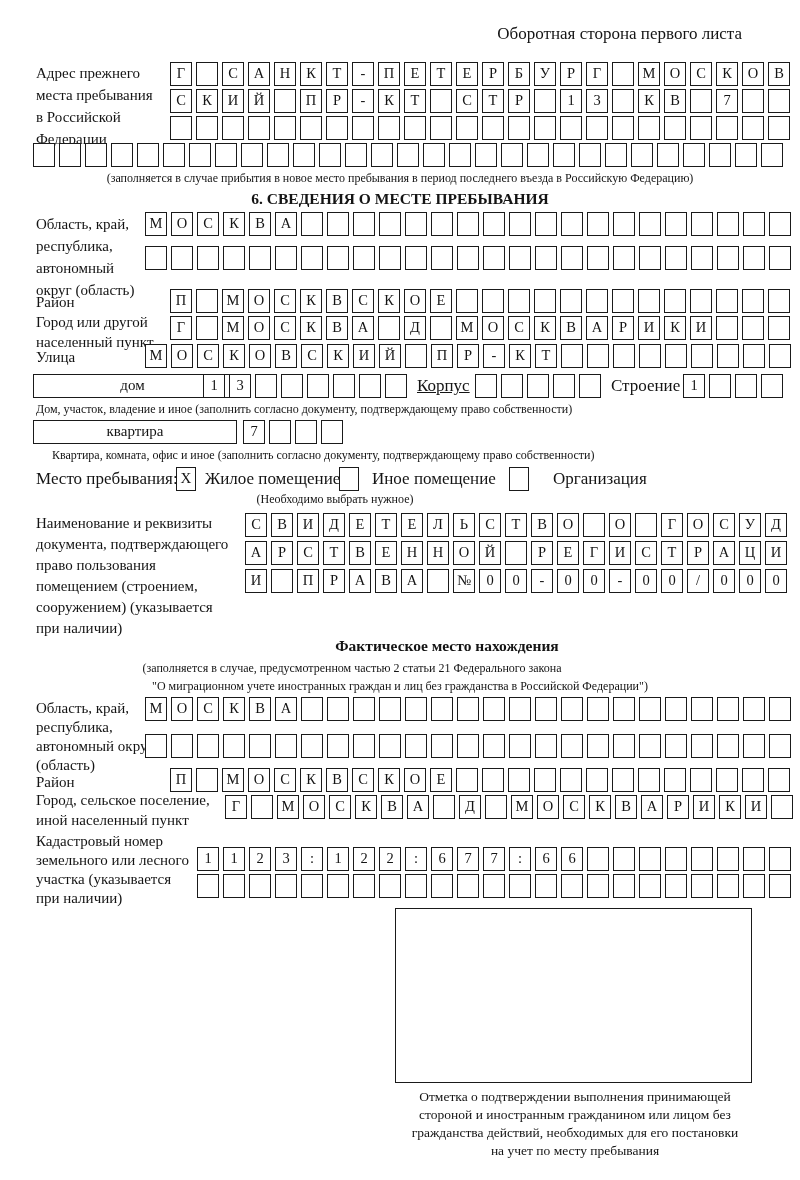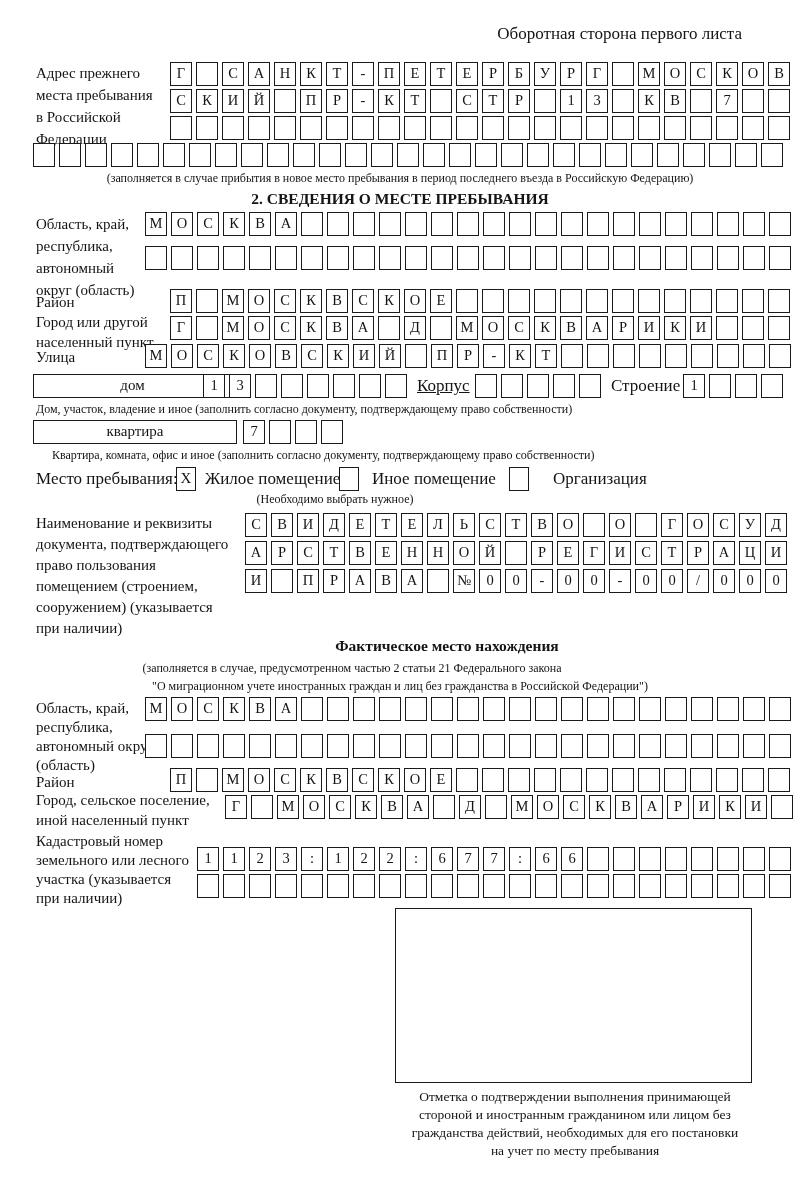--- a/index.html
+++ b/index.html
@@ -38,21 +38,21 @@
       <div>места пребывания</div>
       <div>в Российской</div>
       <div>Федерации</div>
     </div>
   <div class="abs cellrow" style="top:62px;left:170px;"><span class="cell">Г</span><span class="cell"></span><span class="cell">С</span><span class="cell">А</span><span class="cell">Н</span><span class="cell">К</span><span class="cell">Т</span><span class="cell">-</span><span class="cell">П</span><span class="cell">Е</span><span class="cell">Т</span><span class="cell">Е</span><span class="cell">Р</span><span class="cell">Б</span><span class="cell">У</span><span class="cell">Р</span><span class="cell">Г</span><span class="cell"></span><span class="cell">М</span><span class="cell">О</span><span class="cell">С</span><span class="cell">К</span><span class="cell">О</span><span class="cell">В</span></div>
   <div class="abs cellrow" style="top:89px;left:170px;"><span class="cell">С</span><span class="cell">К</span><span class="cell">И</span><span class="cell">Й</span><span class="cell"></span><span class="cell">П</span><span class="cell">Р</span><span class="cell">-</span><span class="cell">К</span><span class="cell">Т</span><span class="cell"></span><span class="cell">С</span><span class="cell">Т</span><span class="cell">Р</span><span class="cell"></span><span class="cell">1</span><span class="cell">3</span><span class="cell"></span><span class="cell">К</span><span class="cell">В</span><span class="cell"></span><span class="cell">7</span><span class="cell"></span><span class="cell"></span></div>
   <div class="abs cellrow" style="top:116px;left:170px;"><span class="cell"></span><span class="cell"></span><span class="cell"></span><span class="cell"></span><span class="cell"></span><span class="cell"></span><span class="cell"></span><span class="cell"></span><span class="cell"></span><span class="cell"></span><span class="cell"></span><span class="cell"></span><span class="cell"></span><span class="cell"></span><span class="cell"></span><span class="cell"></span><span class="cell"></span><span class="cell"></span><span class="cell"></span><span class="cell"></span><span class="cell"></span><span class="cell"></span><span class="cell"></span><span class="cell"></span></div>
   <div class="abs cellrow" style="top:143px;left:33px;"><span class="cell"></span><span class="cell"></span><span class="cell"></span><span class="cell"></span><span class="cell"></span><span class="cell"></span><span class="cell"></span><span class="cell"></span><span class="cell"></span><span class="cell"></span><span class="cell"></span><span class="cell"></span><span class="cell"></span><span class="cell"></span><span class="cell"></span><span class="cell"></span><span class="cell"></span><span class="cell"></span><span class="cell"></span><span class="cell"></span><span class="cell"></span><span class="cell"></span><span class="cell"></span><span class="cell"></span><span class="cell"></span><span class="cell"></span><span class="cell"></span><span class="cell"></span><span class="cell"></span></div>
   <div class="abs note center" style="top:171px;left:0;width:800px;">(заполняется в случае прибытия в новое место пребывания в период последнего въезда в Российскую Федерацию)</div>
 
-  <div class="abs title center" style="top:190px;left:0;width:800px;">2. СВЕДЕНИЯ О МЕСТЕ ПРЕБЫВАНИЯ</div>
+  <div class="abs title center" style="top:190px;left:0;width:800px;">6. СВЕДЕНИЯ О МЕСТЕ ПРЕБЫВАНИЯ</div>
 
   <div class="abs label" style="top:213px;left:36px;">
       <div>Область, край,</div>
       <div>республика,</div>
       <div>автономный</div>
       <div>округ (область)</div>
     </div>
   <div class="abs cellrow" style="top:212px;left:145px;"><span class="cell">М</span><span class="cell">О</span><span class="cell">С</span><span class="cell">К</span><span class="cell">В</span><span class="cell">А</span><span class="cell"></span><span class="cell"></span><span class="cell"></span><span class="cell"></span><span class="cell"></span><span class="cell"></span><span class="cell"></span><span class="cell"></span><span class="cell"></span><span class="cell"></span><span class="cell"></span><span class="cell"></span><span class="cell"></span><span class="cell"></span><span class="cell"></span><span class="cell"></span><span class="cell"></span><span class="cell"></span><span class="cell"></span></div>
   <div class="abs cellrow" style="top:246px;left:145px;"><span class="cell"></span><span class="cell"></span><span class="cell"></span><span class="cell"></span><span class="cell"></span><span class="cell"></span><span class="cell"></span><span class="cell"></span><span class="cell"></span><span class="cell"></span><span class="cell"></span><span class="cell"></span><span class="cell"></span><span class="cell"></span><span class="cell"></span><span class="cell"></span><span class="cell"></span><span class="cell"></span><span class="cell"></span><span class="cell"></span><span class="cell"></span><span class="cell"></span><span class="cell"></span><span class="cell"></span><span class="cell"></span></div>
 

